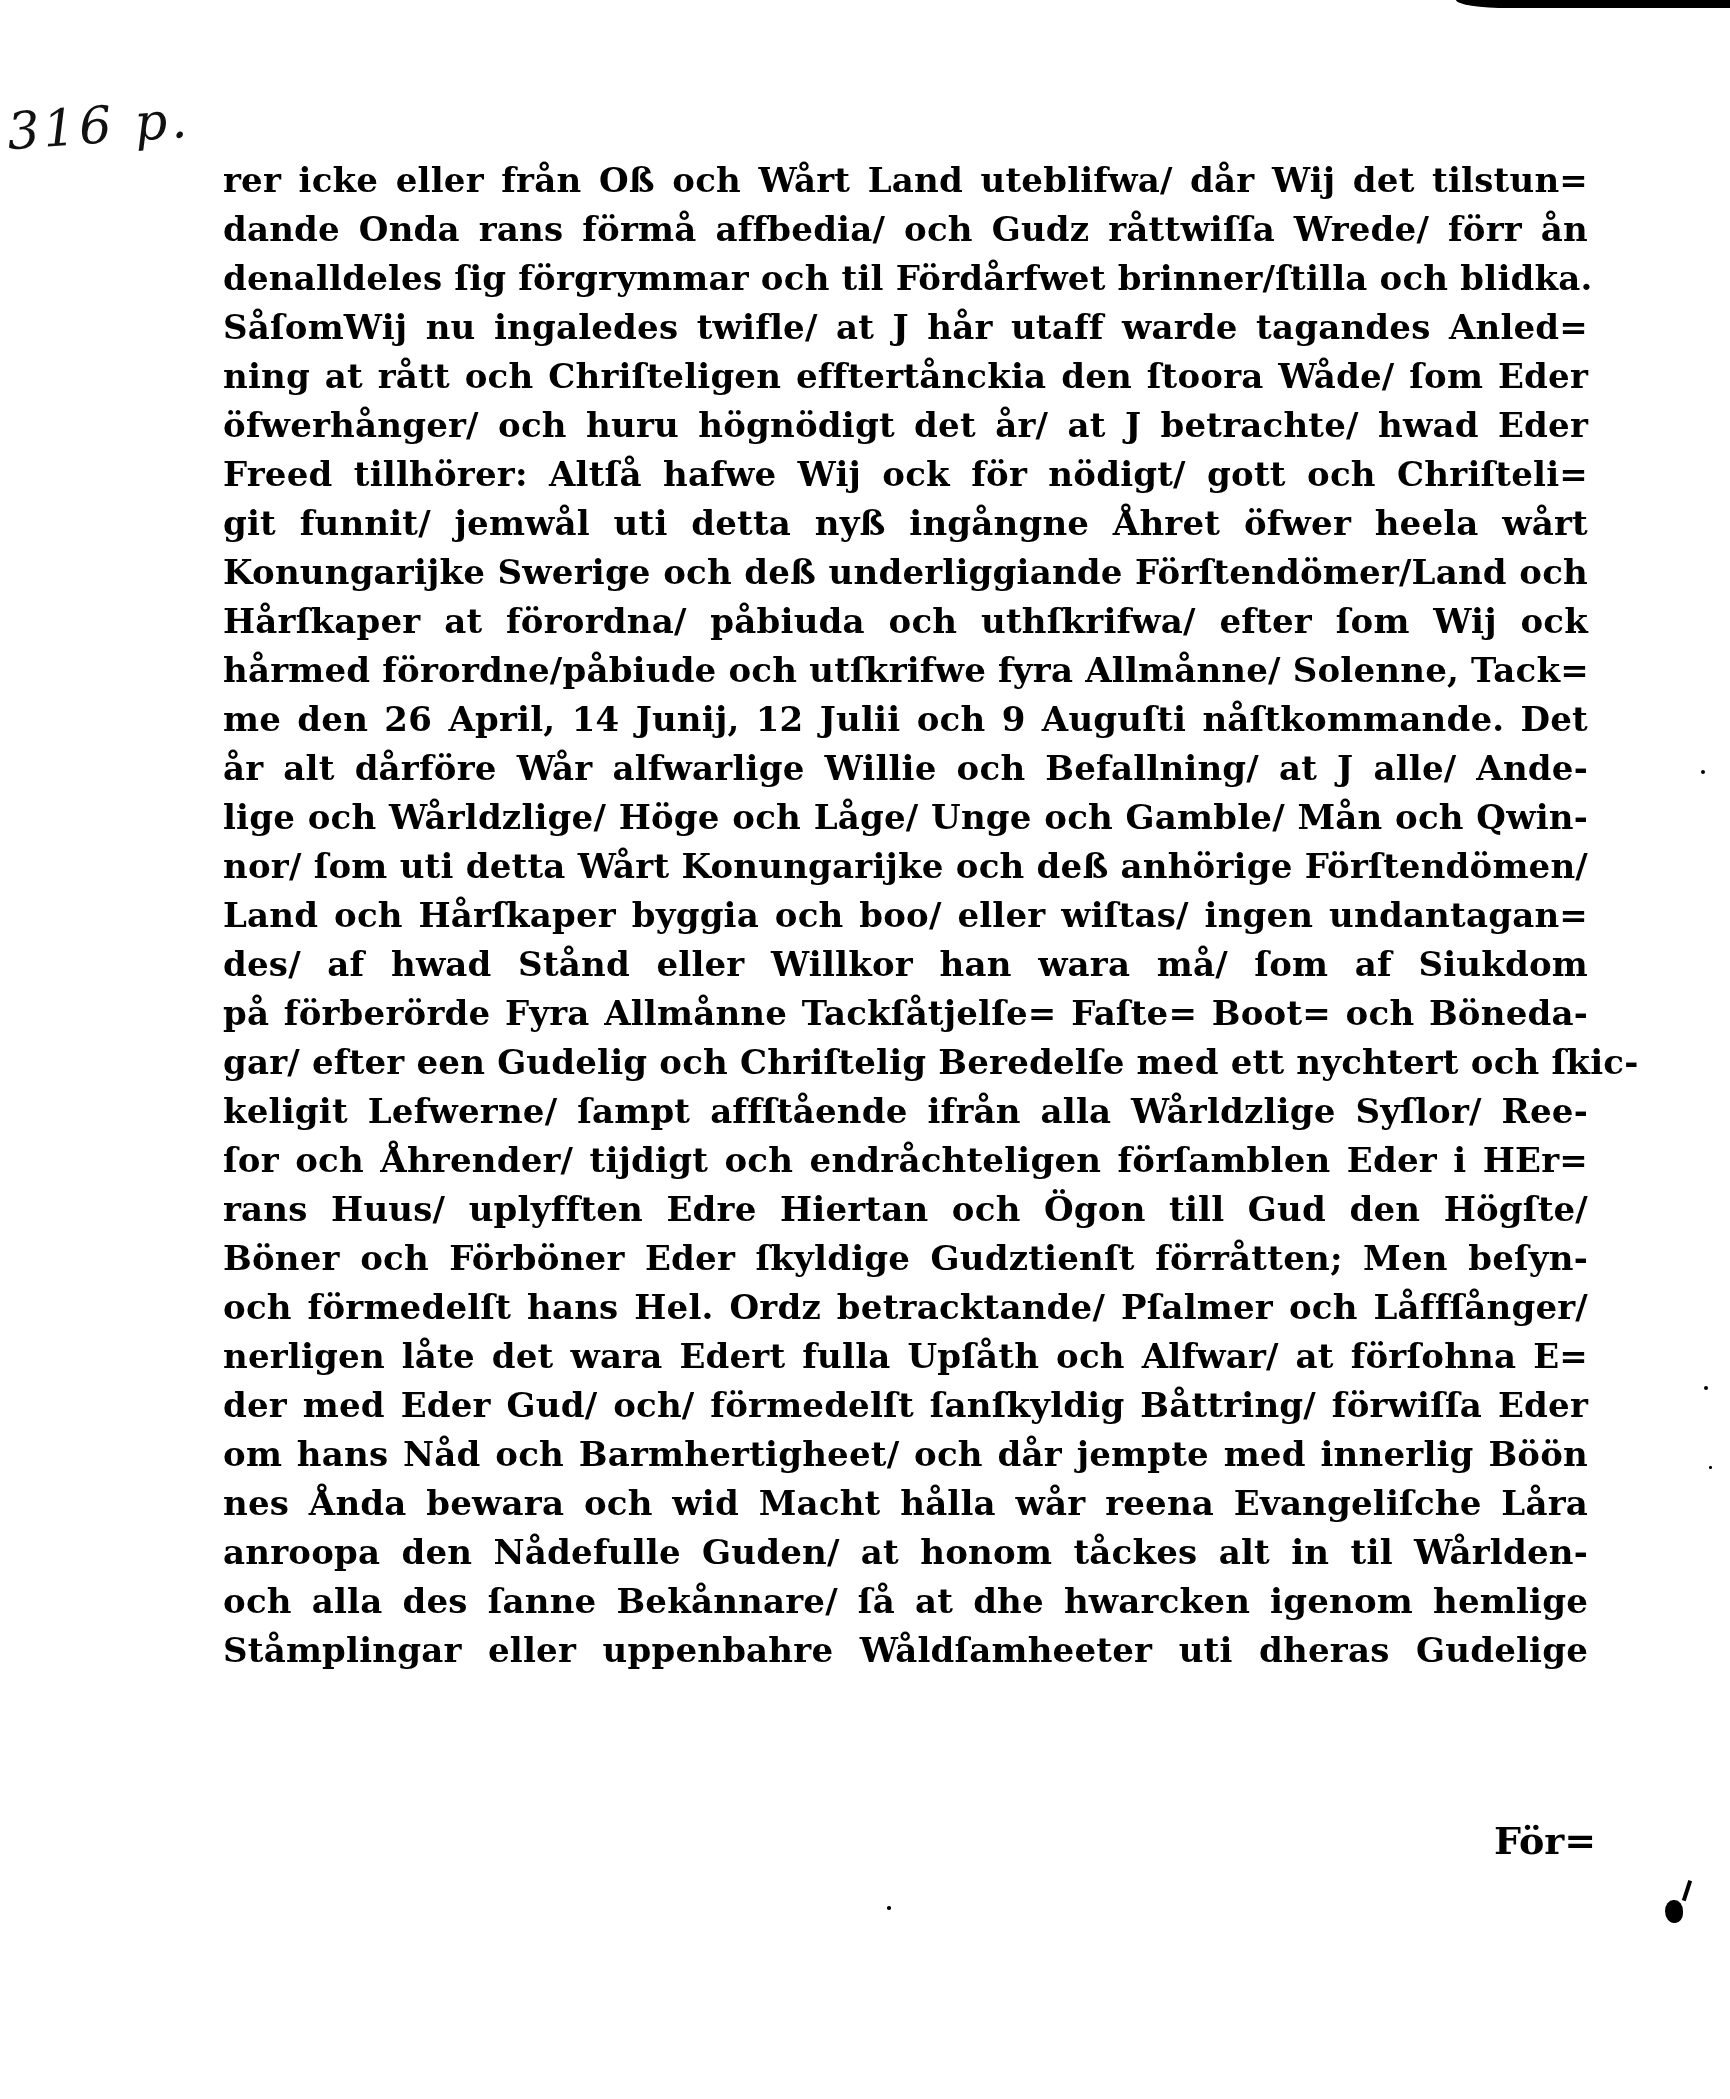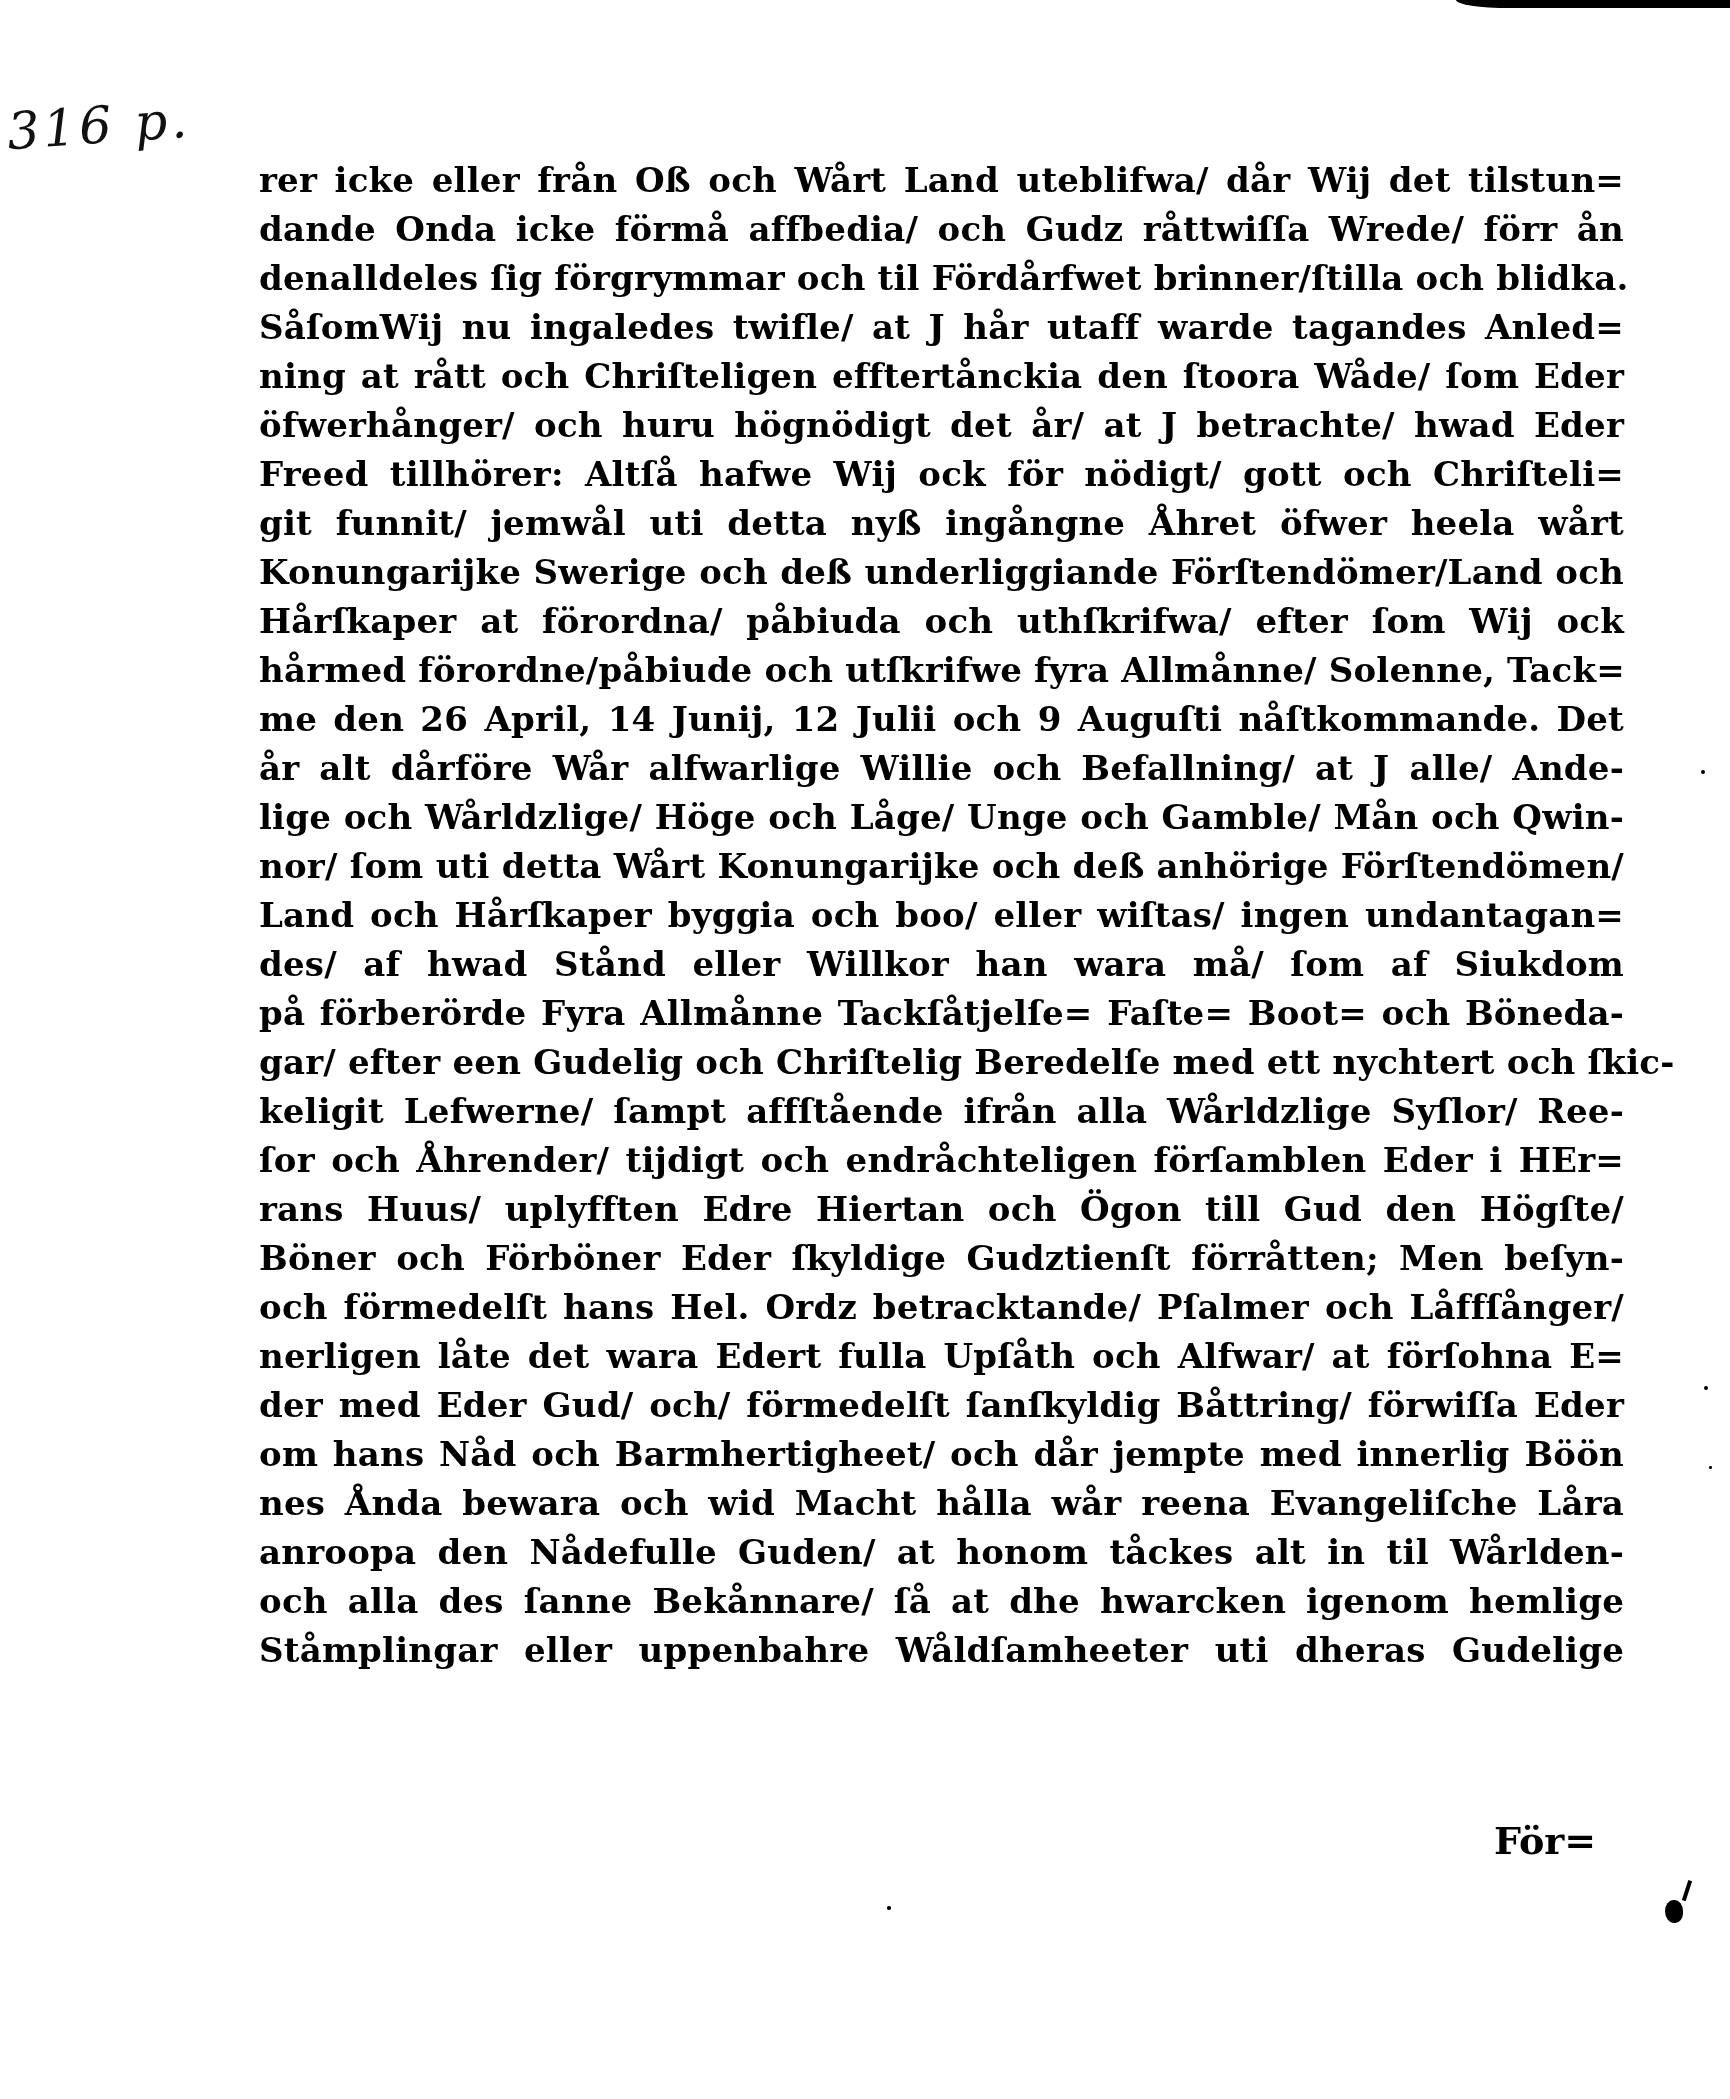--- a/index.html
+++ b/index.html
@@ -9,21 +9,21 @@
     position: absolute; right: 0; top: 0; width: 275px; height: 8px;
     background: #000; border-bottom-left-radius: 53px 8px;
   }
   .margin-note {
     position: absolute; left: 7px; top: 96px;
     font-family: "DejaVu Serif", serif; font-style: italic;
     font-size: 51px; color: #111; letter-spacing: 3.5px;
     transform: rotate(-4deg);
   }
   .text-block {
-    position: absolute; left: 223px; top: 156px; width: 1365px; margin-left: 36px;
+    position: absolute; left: 223px; top: 156px; width: 1365px;
   }
   .line {
     display: block; height: 49px; line-height: 49px;
     font-family: "DejaVu Serif", serif; font-weight: bold;
     font-size: 34px; color: #000; white-space: nowrap;
     text-align: justify; text-align-last: justify;
     letter-spacing: 0.2px;
   }
   .catchword {
     position: absolute; left: 1494px; top: 1818px;
@@ -43,21 +43,21 @@
 </head>
 <body>
 
 <div class="page">
   <div class="top-edge"></div>
 
   <div class="margin-note">316 p.</div>
 
   <div class="text-block">
     <span class="line">rer icke eller från Oß och Wårt Land uteblifwa/ dår Wij det tilstun=</span>
-    <span class="line">dande Onda icke förmå affbedia/ och Gudz råttwiſſa Wrede/ förr ån</span>
+    <span class="line">dande Onda rans förmå affbedia/ och Gudz råttwiſſa Wrede/ förr ån</span>
     <span class="line">denalldeles ſig förgrymmar och til Fördårfwet brinner/ſtilla och blidka.</span>
     <span class="line">SåſomWij nu ingaledes twifle/ at J hår utaff warde tagandes Anled=</span>
     <span class="line">ning at rått och Chriſteligen efftertånckia den ſtoora Wåde/ ſom Eder</span>
     <span class="line">öfwerhånger/ och huru högnödigt det år/ at J betrachte/ hwad Eder</span>
     <span class="line">Freed tillhörer: Altſå hafwe Wij ock för nödigt/ gott och Chriſteli=</span>
     <span class="line">git funnit/ jemwål uti detta nyß ingångne Åhret öfwer heela wårt</span>
     <span class="line">Konungarijke Swerige och deß underliggiande Förſtendömer/Land och</span>
     <span class="line">Hårſkaper at förordna/ påbiuda och uthſkrifwa/ efter ſom Wij ock</span>
     <span class="line">hårmed förordne/påbiude och utſkrifwe fyra Allmånne/ Solenne, Tack=</span>
     <span class="line">me den 26 April, 14 Junij, 12 Julii och 9 Auguſti nåſtkommande. Det</span>

